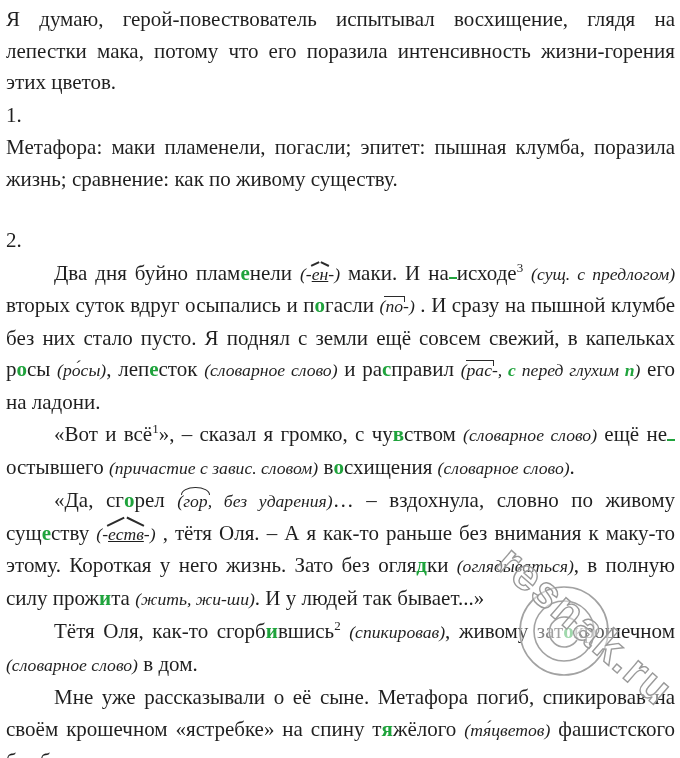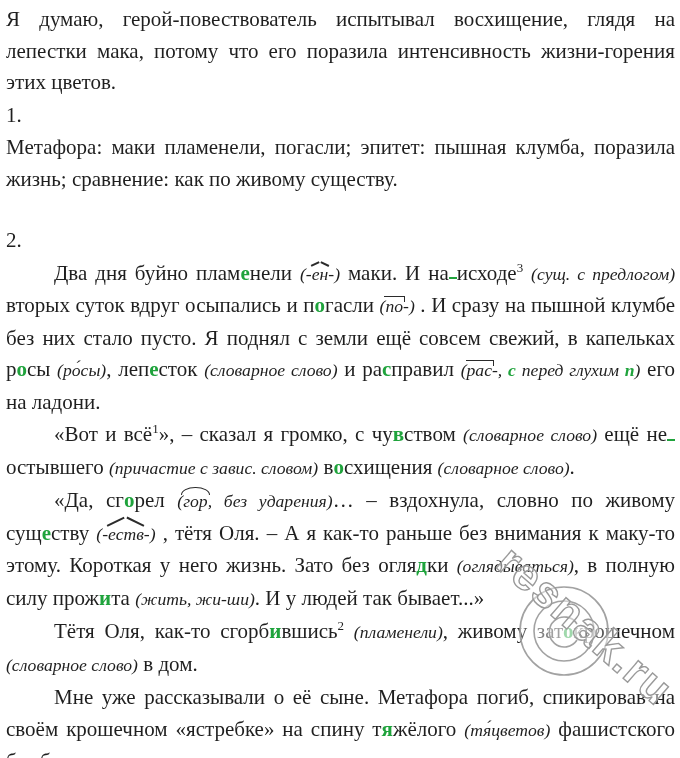--- a/index.html
+++ b/index.html
@@ -26,21 +26,21 @@
   
   .m-pre{position:relative;font-style:italic;}
   .m-pre::after{content:"";position:absolute;left:-1px;right:-2px;top:0px;height:5px;
     border-top:1.5px solid #2b2b2b;border-right:1.5px solid #2b2b2b;}
   
   .m-root{position:relative;font-style:italic;}
   .m-root::after{content:"";position:absolute;left:-2px;right:-2px;top:-4px;height:7px;
     border:1.5px solid #2b2b2b;border-bottom:none;
     border-radius:50% 50% 0 0 / 100% 100% 0 0;}
   
-  .m-suf{position:relative;font-style:italic;}
+  .m-suf{position:relative;font-style:italic;text-decoration:underline;}
   .m-suf::before{content:"";position:absolute;left:-2%;bottom:86%;width:54%;height:1.5px;
     background:#2b2b2b;transform:rotate(-26deg);transform-origin:left center;}
   .m-suf::after{content:"";position:absolute;right:-2%;bottom:86%;width:54%;height:1.5px;
     background:#2b2b2b;transform:rotate(26deg);transform-origin:right center;}
   .watermark{position:absolute;left:478px;top:518px;width:202px;height:240px;
     pointer-events:none;z-index:5;}
   .watermark text{
     font-family:"Liberation Sans","DejaVu Sans",sans-serif;
     font-weight:bold;font-size:44px;letter-spacing:2px;
     fill:#ffffff;fill-opacity:0.45;stroke:#9a9a9a;stroke-width:1.4;}
@@ -49,21 +49,21 @@
 </head>
 <body>
 
 <p><span>Я думаю, герой-повествователь испытывал восхищение, глядя на лепестки мака, потому что его поразила интенсивность жизни-горения этих цветов.</span></p>
 <p><span>1.</span></p>
 <p><span>Метафора: маки пламенели, погасли; эпитет: пышная клумба, поразила жизнь; сравнение: как по живому существу.</span></p>
 <p class="gap-before"><span>2.</span></p>
 <p class="indent"><span>Два дня буйно плам</span><span class="grn">е</span><span>нели </span><span class="ann">(-</span><span class="ann m-suf">ен</span><span class="ann">-)</span><span> маки. И на</span><span class="sep"> </span><span>исходе</span><span class="sup">3</span><span> </span><span class="ann">(сущ. с предлогом)</span><span> вторых суток вдруг осыпались и п</span><span class="grn">о</span><span>гасли </span><span class="ann">(</span><span class="ann m-pre">по</span><span class="ann">-)</span><span> . И сразу на пышной клумбе без них стало пусто. Я поднял с земли ещё совсем свежий, в капельках р</span><span class="grn">о</span><span>сы </span><span class="ann">(ро́сы)</span><span>, леп</span><span class="grn">е</span><span>сток </span><span class="ann">(словарное слово)</span><span> и ра</span><span class="grn">с</span><span>правил </span><span class="ann">(</span><span class="ann m-pre">рас</span><span class="ann">-, </span><span class="ann grn">с</span><span class="ann"> перед глухим </span><span class="ann grn">п</span><span class="ann">)</span><span> его на ладони.</span></p>
 <p class="indent"><span>«Вот и всё</span><span class="sup">1</span><span>», – сказал я громко, с чу</span><span class="grn">в</span><span>ством </span><span class="ann">(словарное слово)</span><span> ещё не</span><span class="sep"> </span><span>остывшего </span><span class="ann">(причастие с завис. словом)</span><span> в</span><span class="grn">о</span><span>схищения </span><span class="ann">(словарное слово)</span><span>.</span></p>
 <p class="indent"><span>«Да, сг</span><span class="grn">о</span><span>рел </span><span class="ann">(</span><span class="ann m-root">гор</span><span class="ann">, без ударения)</span><span>… – вздохнула, словно по живому сущ</span><span class="grn">е</span><span>ству </span><span class="ann">(-</span><span class="ann m-suf">еств</span><span class="ann">-)</span><span> , тётя Оля. – А я как-то раньше без внимания к маку-то этому. Короткая у него жизнь. Зато без огля</span><span class="grn">д</span><span>ки </span><span class="ann">(оглядываться)</span><span>, в полную силу прож</span><span class="grn">и</span><span>та </span><span class="ann">(жить, жи-ши)</span><span>. И у людей так бывает...»</span></p>
-<p class="indent"><span>Тётя Оля, как-то сгорб</span><span class="grn">и</span><span>вшись</span><span class="sup">2</span><span> </span><span class="ann">(пламенели)</span><span>, живому зат</span><span class="grn">о</span><span>крошечном </span><span class="ann">(словарное слово)</span><span> в дом.</span></p>
+<p class="indent"><span>Тётя Оля, как-то сгорб</span><span class="grn">и</span><span>вшись</span><span class="sup">2</span><span> </span><span class="ann">(спикировав)</span><span>, живому зат</span><span class="grn">о</span><span>крошечном </span><span class="ann">(словарное слово)</span><span> в дом.</span></p>
 <p class="indent"><span>Мне уже рассказывали о её сыне. Метафора погиб, спикировав на своём крошечном «ястребке» на спину т</span><span class="grn">я</span><span>жёлого </span><span class="ann">(тя́цветов)</span><span> фашистского бомбардировщика.</span></p>
 
 <svg class="watermark" viewBox="0 0 202 240" xmlns="http://www.w3.org/2000/svg">
   <g>
     <circle cx="86" cy="113" r="44"></circle>
     <circle cx="86" cy="113" r="30"></circle>
     <path d="M 99 106 A 15 15 0 1 0 99 122"></path>
   </g>
   <text transform="translate(16,48) rotate(41)">resnak.ru</text>
 </svg>

